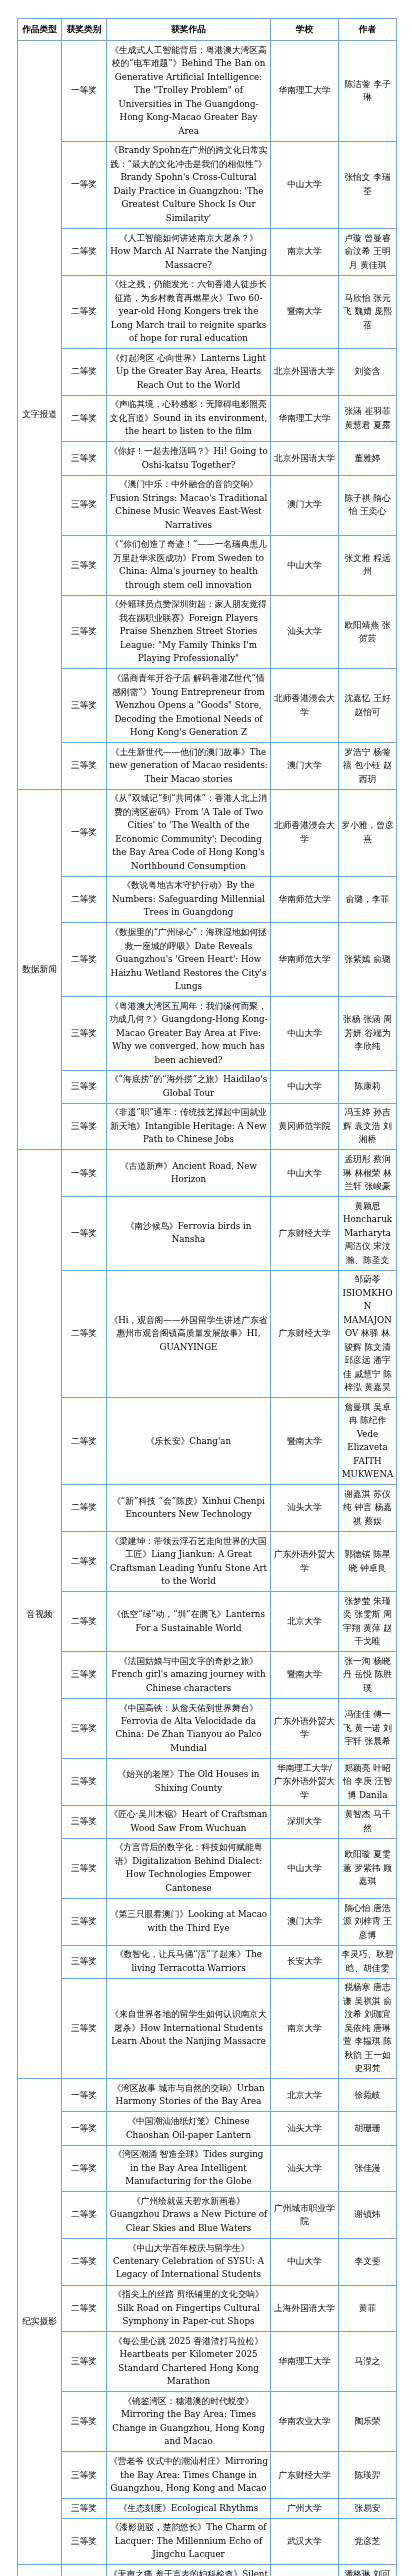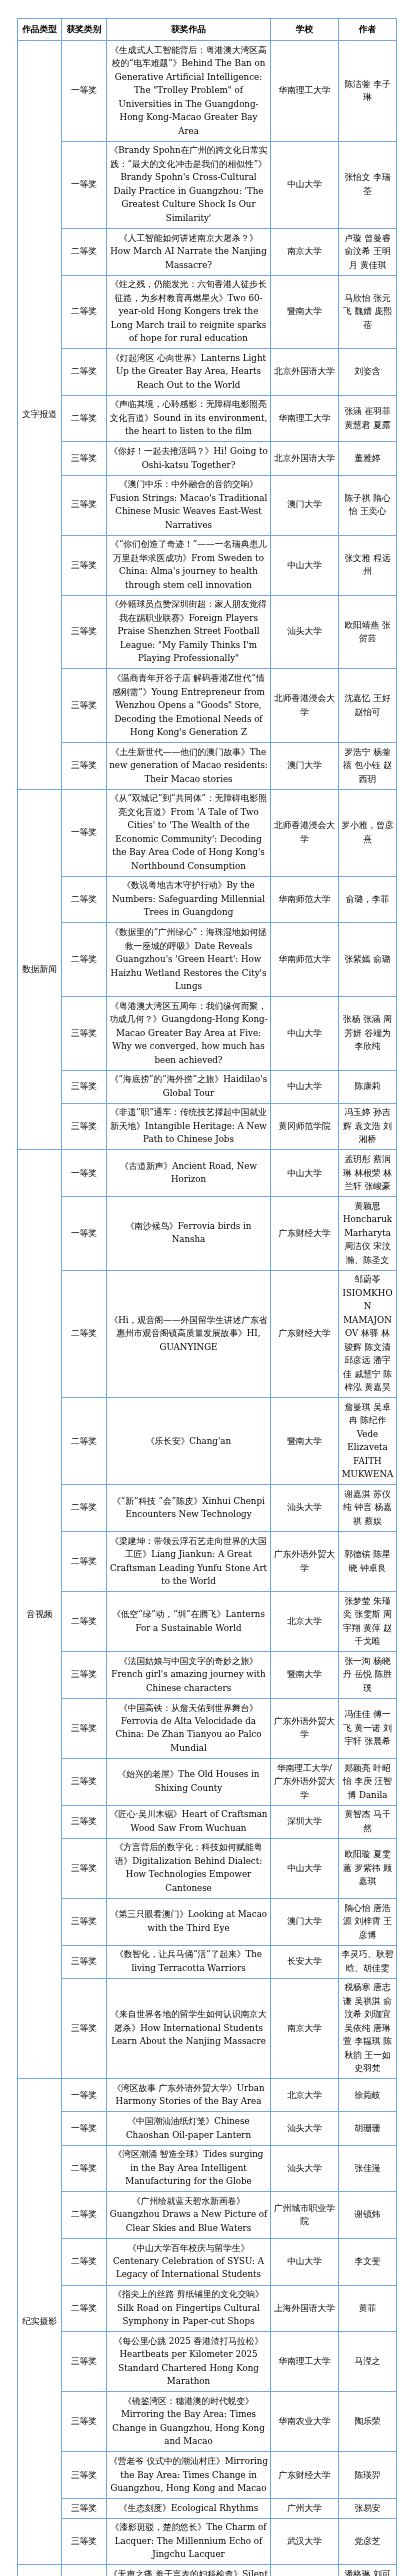--- a/index.html
+++ b/index.html
@@ -105,40 +105,40 @@
           <td>陈子祺 隋心怡 王奕心</td>
         </tr>
         <tr>
           <td>三等奖</td>
           <td>《“你们创造了奇迹！”——一名瑞典患儿万里赴华求医成功》From Sweden to China: Alma's journey to health through stem cell innovation</td>
           <td>中山大学</td>
           <td>张文雅 程远州</td>
         </tr>
         <tr>
           <td>三等奖</td>
-          <td>《外籍球员点赞深圳街超：家人朋友觉得我在踢职业联赛》Foreign Players Praise Shenzhen Street Football League: "My Family Thinks I'm Playing Professionally"</td>
+          <td>《外籍球员点赞深圳街超：家人朋友觉得我在踢职业联赛》Foreign Players Praise Shenzhen Street Stories League: "My Family Thinks I'm Playing Professionally"</td>
           <td>汕头大学</td>
           <td>欧阳靖燕 张贺芸</td>
         </tr>
         <tr>
           <td>三等奖</td>
           <td>《温商青年开谷子店 解码香港Z世代“情感刚需”》Young Entrepreneur from Wenzhou Opens a "Goods" Store, Decoding the Emotional Needs of Hong Kong's Generation Z</td>
           <td>北师香港浸会大学</td>
           <td>沈嘉忆 王好 赵怡可</td>
         </tr>
         <tr>
           <td>三等奖</td>
           <td>《土生新世代——他们的澳门故事》The new generation of Macao residents: Their Macao stories</td>
           <td>澳门大学</td>
           <td>罗浩宁 杨蓥禧 包小钰 赵西玥</td>
         </tr>
         <tr>
           <td class="cat" rowspan="6">数据新闻</td>
           <td>一等奖</td>
-          <td>《从“双城记”到“共同体”：无障碍电影照亮文化盲道》From 'A Tale of Two Cities' to 'The Wealth of the Economic Community': Decoding the Bay Area Code of Hong Kong's Northbound Consumption</td>
+          <td>《从“双城记”到“共同体”：香港人北上消费的湾区密码》From 'A Tale of Two Cities' to 'The Wealth of the Economic Community': Decoding the Bay Area Code of Hong Kong's Northbound Consumption</td>
           <td>北师香港浸会大学</td>
           <td>罗小雅，曾彦熹</td>
         </tr>
         <tr>
           <td>二等奖</td>
           <td>《数说粤地古木守护行动》By the Numbers: Safeguarding Millennial Trees in Guangdong</td>
           <td>华南师范大学</td>
           <td>俞璐，李菲</td>
         </tr>
         <tr>
@@ -252,21 +252,21 @@
         </tr>
         <tr>
           <td>三等奖</td>
           <td>《来自世界各地的留学生如何认识南京大屠杀》How International Students Learn About the Nanjing Massacre</td>
           <td>南京大学</td>
           <td>税杨寒 唐志谦 吴祺淇 俞汶希 刘珈宜 吴依纯 唐琳萱 李韫琪 陈秋韵 王一如 史羽梵</td>
         </tr>
         <tr>
           <td class="cat" rowspan="11">纪实摄影</td>
           <td>一等奖</td>
-          <td>《湾区故事 广东外语外贸大学》Urban Harmony Stories of the Bay Area</td>
+          <td>《湾区故事 城市与自然的交响》Urban Harmony Stories of the Bay Area</td>
           <td>北京大学</td>
           <td>徐菀岐</td>
         </tr>
         <tr>
           <td>一等奖</td>
           <td>《中国潮汕油纸灯笼》Chinese Chaoshan Oil-paper Lantern</td>
           <td>汕头大学</td>
           <td>胡珊珊</td>
         </tr>
         <tr>

